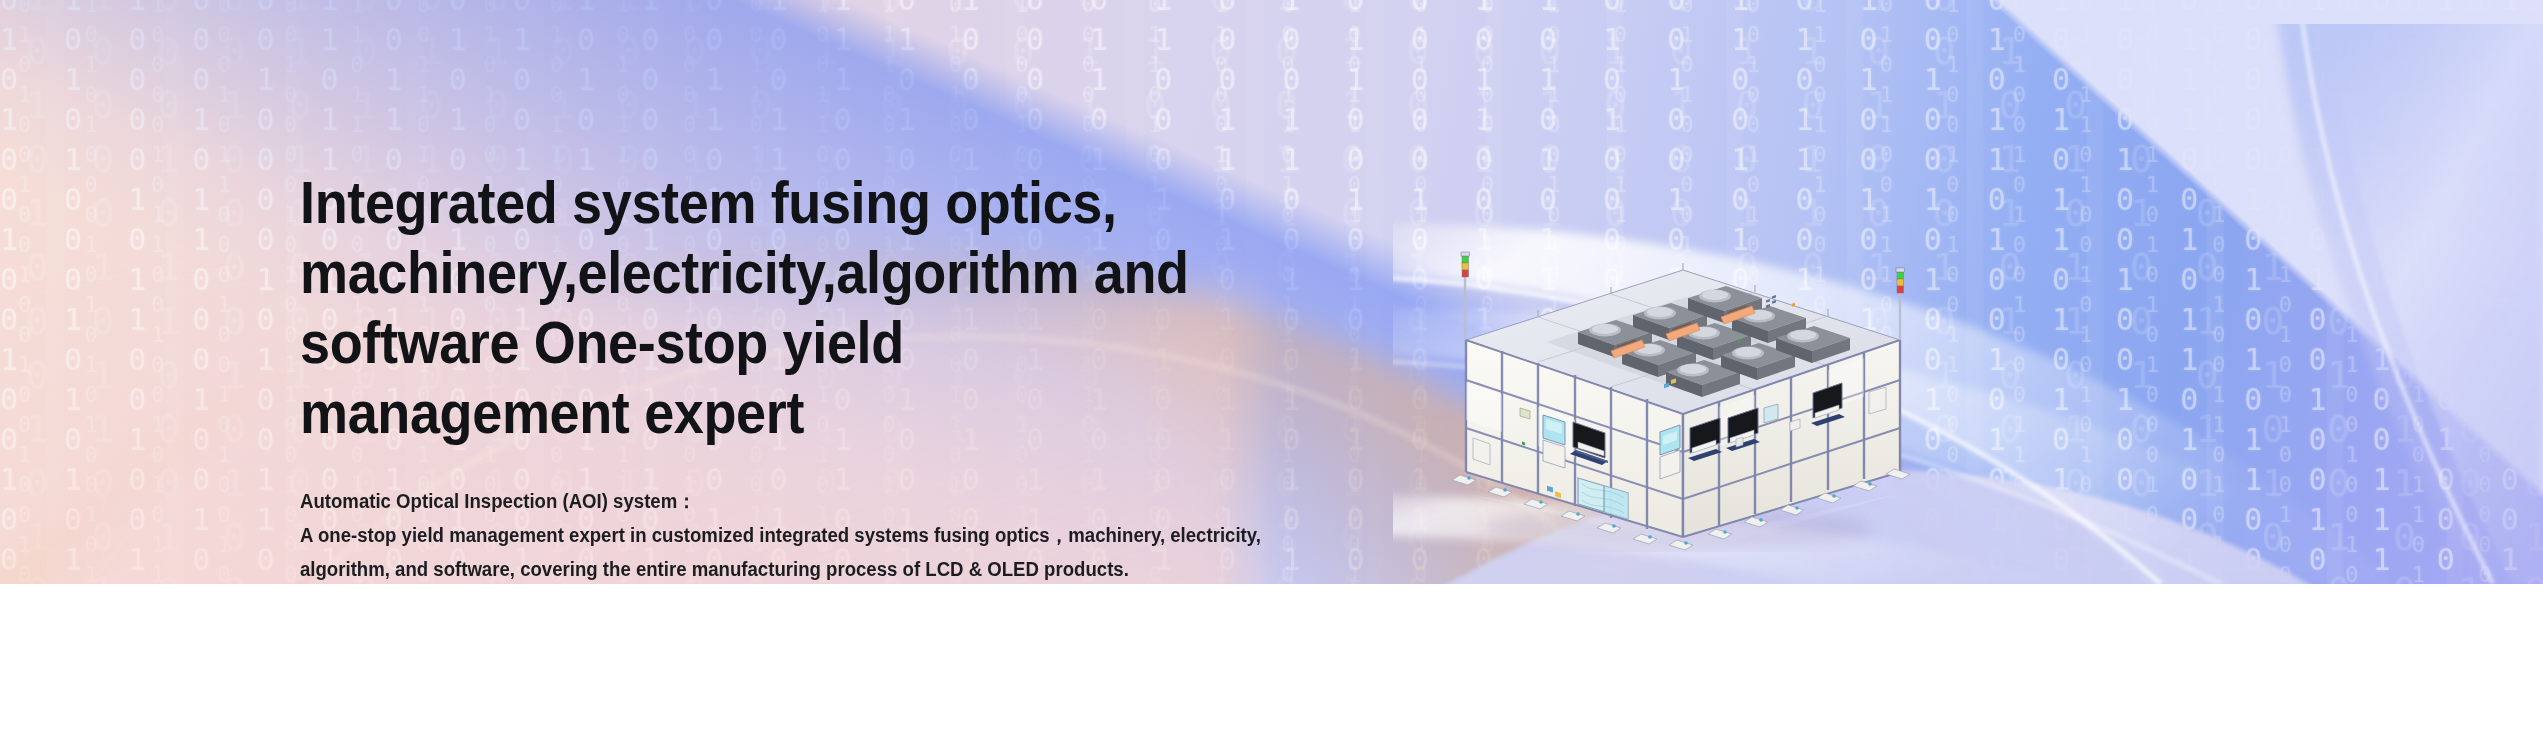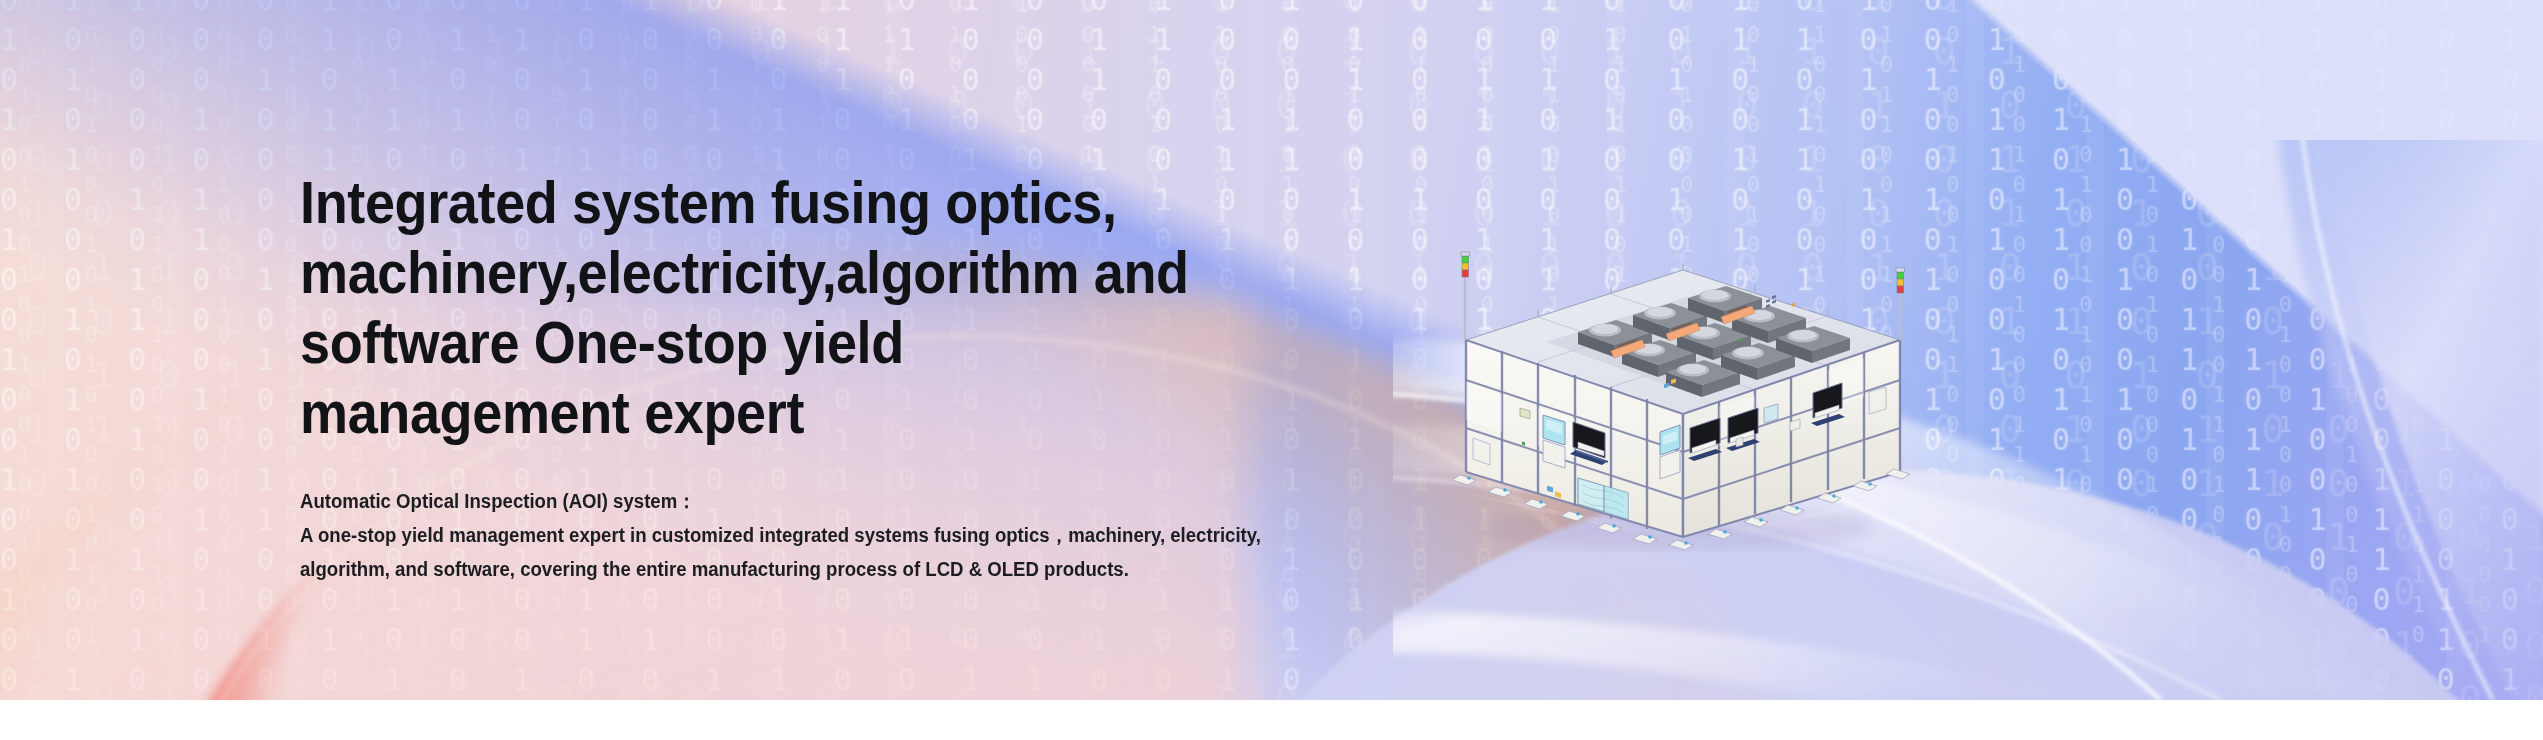--- a/index.html
+++ b/index.html
@@ -1,21 +1,21 @@
 <!DOCTYPE html>
 <html><head>
 <meta charset="utf-8">
 <style>
   * { margin:0; padding:0; box-sizing:border-box; }
   html,body { background:#fff; }
   body { font-family:"Liberation Sans", sans-serif; }
 
   #banner {
     position:relative;
-    width:2543px; height:700px;
+    width:2543px; height:584px;
     overflow:hidden;
     background:#4d7c0f;
   }
 
   
   .bg-layer { position:absolute; inset:0; }
 
   
   .bg-base {
     background:

